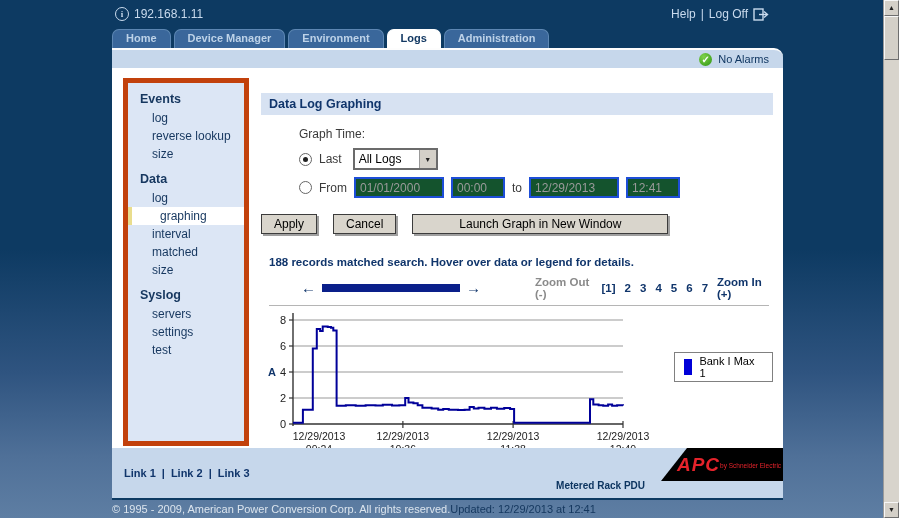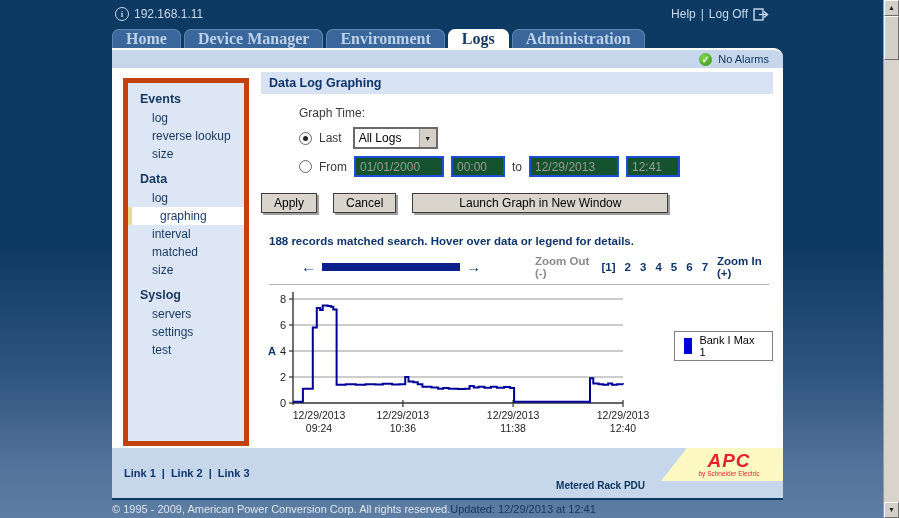--- a/index.html
+++ b/index.html
@@ -7,34 +7,34 @@
   .page{position:relative;width:899px;height:518px;overflow:hidden;
     background:linear-gradient(180deg,#0d3a62 0%,#0d3a62 48%,#2f5480 72%,#4f7098 88%,#5e7ea3 100%);}
   
   .topbar{position:absolute;left:112px;right:130px;top:0;height:28px;display:flex;justify-content:space-between;align-items:center;color:#c9daed;font-size:12px;}
   .ip-wrap{display:flex;align-items:center;gap:5px;margin-left:3px;}
   .info-icon{display:inline-block;width:12px;height:12px;border:1px solid #c9daed;border-radius:50%;font-size:9px;line-height:12px;text-align:center;font-weight:bold;font-family:"Liberation Serif",serif;}
   .help-wrap{display:flex;align-items:center;gap:5px;}
   .help-wrap a{color:#c9daed;text-decoration:none;}
   
   .tabs{position:absolute;left:112px;top:29px;height:19px;display:flex;gap:3px;}
-  .tab{padding:2px 13px 3px 13px;font-size:16px;font-weight:bold;border-radius:7px 7px 0 0;background:#3a679b;color:#bdd2e8;border:1px solid #5d87b3;border-bottom:none;line-height:13px;cursor:pointer;font-family:Liberation Serif, serif;}
+  .tab{padding:2px 13px 3px 13px;font-size:11px;font-weight:bold;border-radius:7px 7px 0 0;background:#3a679b;color:#bdd2e8;border:1px solid #5d87b3;border-bottom:none;line-height:13px;cursor:pointer;}
   .tab.active{background:#ffffff;color:#123862;border-color:#ffffff;}
   
   .frame{position:absolute;left:112px;top:48px;width:671px;height:452px;display:flex;flex-direction:column;border-bottom:2px solid #0d3a62;box-sizing:border-box;}
   .status-bar{height:20px;background:#c6d7eb;border-radius:0 9px 0 0;border-top:2px solid #fdfdfd;display:flex;justify-content:flex-end;align-items:center;gap:6px;padding-right:14px;font-size:11px;color:#123862;box-sizing:border-box;}
   .ok-icon{width:13px;height:13px;border-radius:50%;background:radial-gradient(circle at 35% 30%,#7fd24a,#2e9412);color:#fff;font-size:10px;line-height:13px;text-align:center;font-weight:bold;}
   .bodyrow{flex:1;background:#fff;display:flex;overflow:hidden;}
   
   .sidebar{width:126px;margin:10px 0 2px 11px;background:#dce6f5;border:5px solid #c2410c;font-size:12px;color:#16375f;box-sizing:border-box;}
   .side-title{font-weight:bold;font-size:12.5px;padding:9px 0 3px 12px;}
   .side-item{padding:2px 0 2px 24px;line-height:14px;cursor:pointer;}
   .side-item.selected{background:#ffffff;border-left:4px solid #e9dd8d;padding-left:28px;}
   
-  .main{flex:1;padding:4px 10px 0 12px;font-size:12px;color:#3a3a3a;}
+  .main{flex:1;padding:25px 10px 0 12px;font-size:12px;color:#3a3a3a;}
   .page-title-bar{background:#d7e2f2;color:#10356b;font-weight:bold;font-size:12.5px;padding:4px 8px;}
   .form-area{display:flex;padding:12px 0 0 8px;}
   .col-left{width:168px;}
   .lbl{color:#3a3a3a;}
   .listbox{margin-top:6px;width:112px;height:52px;border:2px solid #6b6b6b;background:#fff;display:flex;box-sizing:content-box;}
   .lb-opts{flex:1;overflow:hidden;}
   .lb-opt{font-size:12px;color:#000;padding:0 3px;line-height:16px;white-space:nowrap;}
   .lb-scroll{width:16px;background:#d4d0c8;border-left:1px solid #999;display:flex;flex-direction:column;justify-content:space-between;}
   .sq-btn{height:15px;background:#d4d0c8;border:1px solid;border-color:#f7f7f7 #6e6e6e #6e6e6e #f7f7f7;font-size:7px;line-height:13px;text-align:center;color:#222;cursor:pointer;}
   .col-right{margin-left:30px;}
@@ -61,21 +61,21 @@
   .zoom-in{color:#10356b;cursor:pointer;}
   .chart-row{display:flex;margin-top:2px;}
   .legend-box{margin-top:44px;margin-left:16px;height:28px;border:1px solid #808080;background:#fff;display:flex;align-items:center;gap:7px;padding:0 9px;font-size:11px;color:#000;align-self:flex-start;}
   .legend-marker{width:9px;height:16px;background:#0000d8;}
   
   .footer-bar{height:50px;background:#c6d7eb;position:relative;display:flex;align-items:center;}
   .footer-links{margin-left:12px;font-size:11px;font-weight:bold;color:#10356b;display:flex;gap:6px;align-items:center;}
   .flink{cursor:pointer;}
   .sep{font-weight:bold;}
   .product-name{position:absolute;right:138px;bottom:7px;font-weight:bold;font-size:10px;color:#0d3560;}
-  .apc-area{position:absolute;right:0;top:0;width:122px;height:33px;background:#fef9c3;clip-path:polygon(26px 0,100% 0,100% 100%,0 100%);display:flex;flex-direction:column;align-items:center;justify-content:center;padding-left:14px;box-sizing:border-box;}
+  .apc-area{position:absolute;right:0;top:0;width:122px;height:33px;background:#000000;clip-path:polygon(26px 0,100% 0,100% 100%,0 100%);display:flex;flex-direction:row;align-items:center;justify-content:center;padding-left:14px;box-sizing:border-box;}
   .apc-logo{color:#e5232b;font-weight:bold;font-style:italic;font-size:19px;line-height:16px;letter-spacing:1px;}
   .apc-tagline{font-size:6.5px;color:#e5232b;margin-top:1px;}
   
   .bottom-row{position:absolute;left:112px;right:132px;bottom:3px;display:flex;justify-content:flex-start;font-size:11px;}
   .copyright{color:#dce5ee;}
   .updated{color:#14375e;}
   
   .scrollbar{position:absolute;right:0;top:0;width:16px;height:518px;background:#d8d4cc;border-left:1px solid #9a9a9a;box-sizing:border-box;}
   .sb-btn{width:100%;height:16px;background:#d4d0c8;border:1px solid;border-color:#f7f7f7 #6e6e6e #6e6e6e #f7f7f7;font-size:7px;line-height:13px;text-align:center;color:#222;box-sizing:border-box;cursor:pointer;}
   .sb-btn.down{position:absolute;bottom:0;left:0;}

